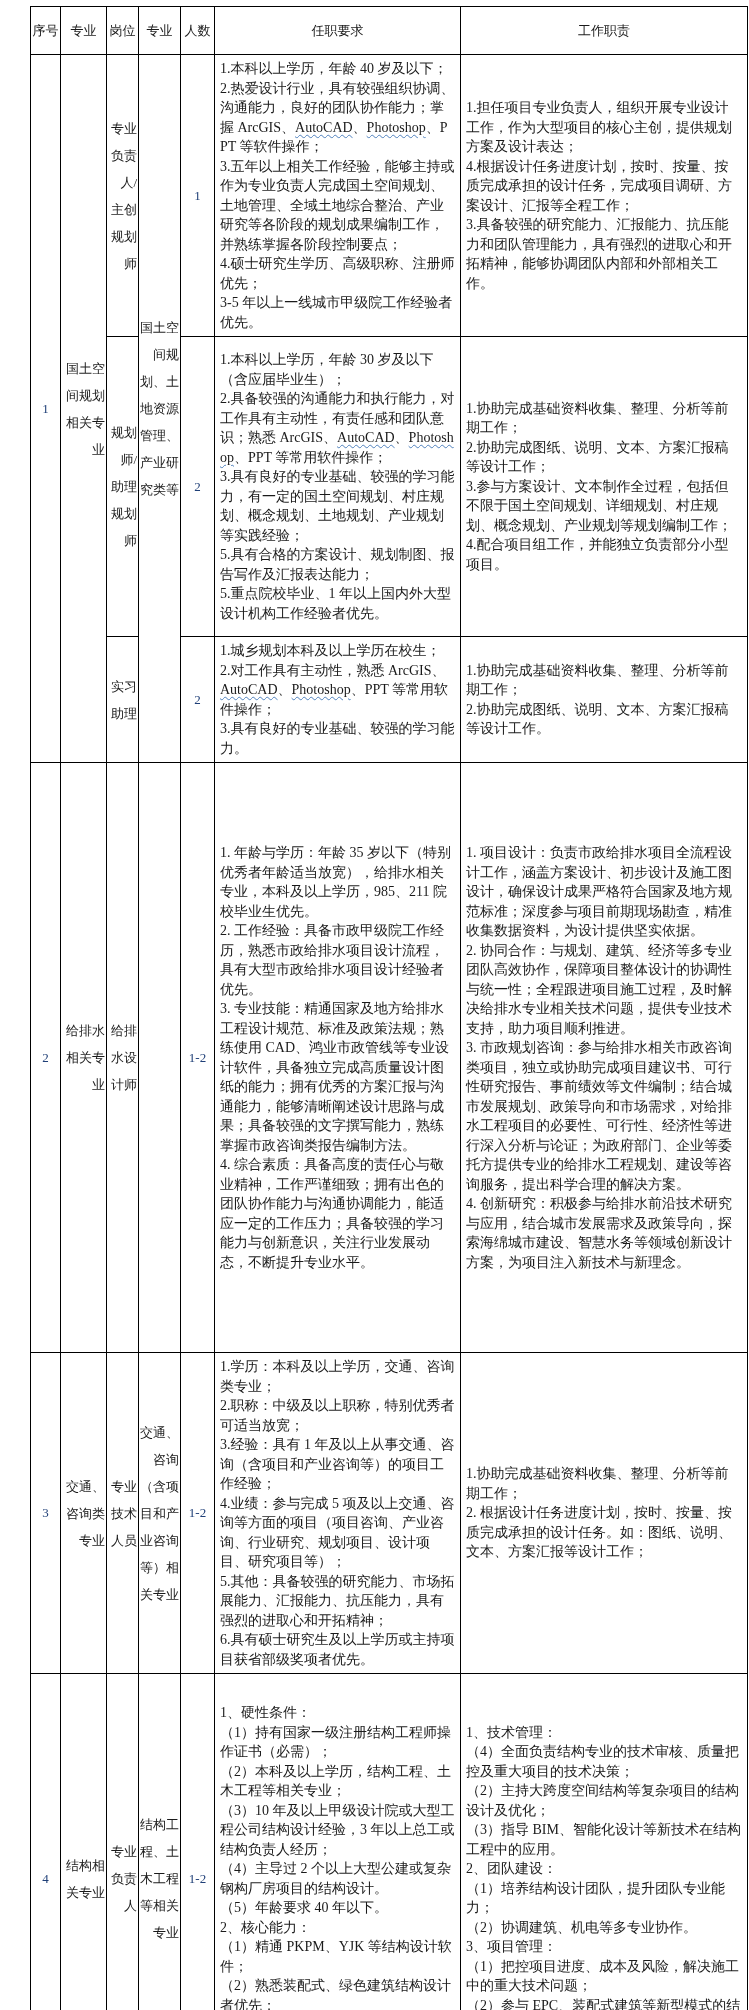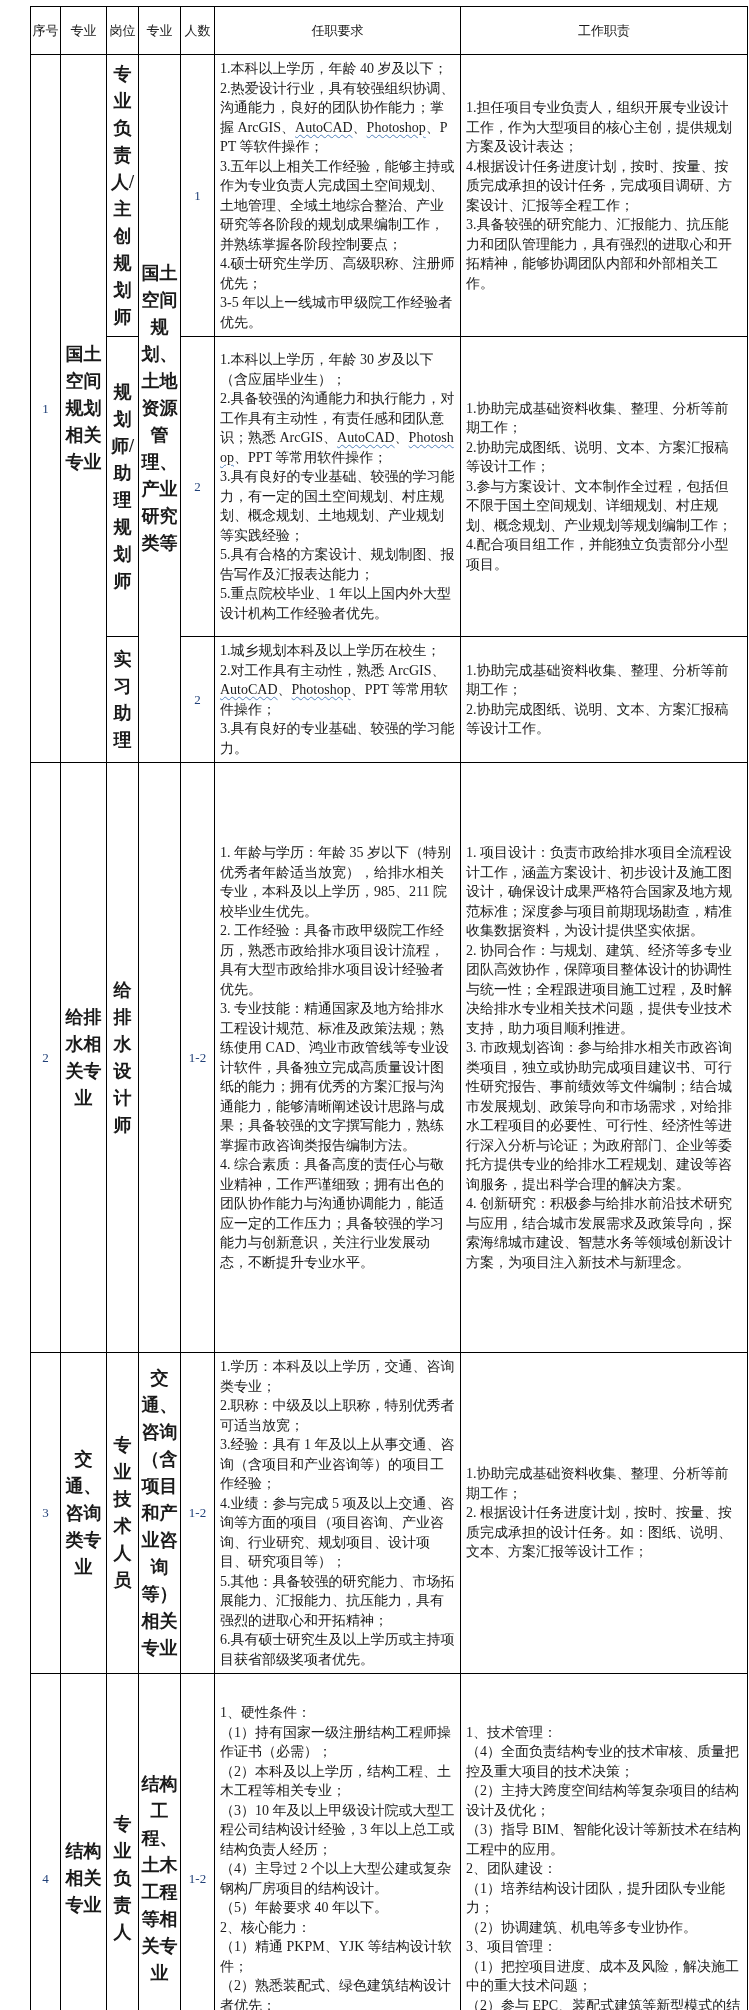--- a/index.html
+++ b/index.html
@@ -47,27 +47,26 @@
   .r3  { height: 263px; }
   .r4  { height: 410px; }
   td.c-no {
     text-align: center;
     vertical-align: middle;
     color: #1f3f77;
     font-size: 13px;
     padding: 0 1px;
   }
   td.c-vert {
-    text-align: center;
-    vertical-align: middle;
-    font-size: 18px;
+    text-align: right;
+    vertical-align: middle;
+    font-size: 13px;
     line-height: 27px;
     padding: 2px 1px;
     word-break: break-all;
-    font-weight: bold;
   }
   td.c-text {
     vertical-align: middle;
     font-size: 14px;
     line-height: 19.5px;
     padding: 4px 5px;
     word-break: break-all;
   }
   td.c-text .para { margin: 0; }
   .squiggle {

